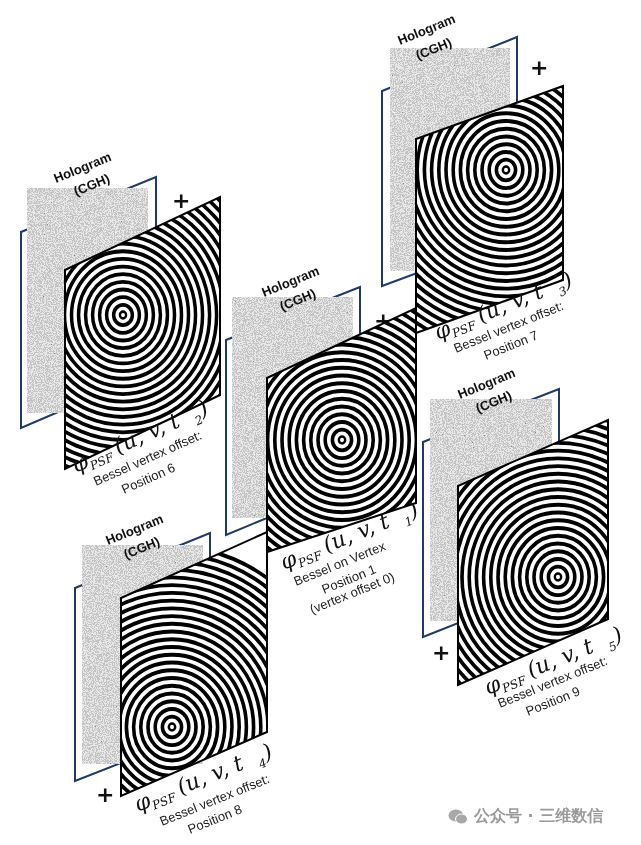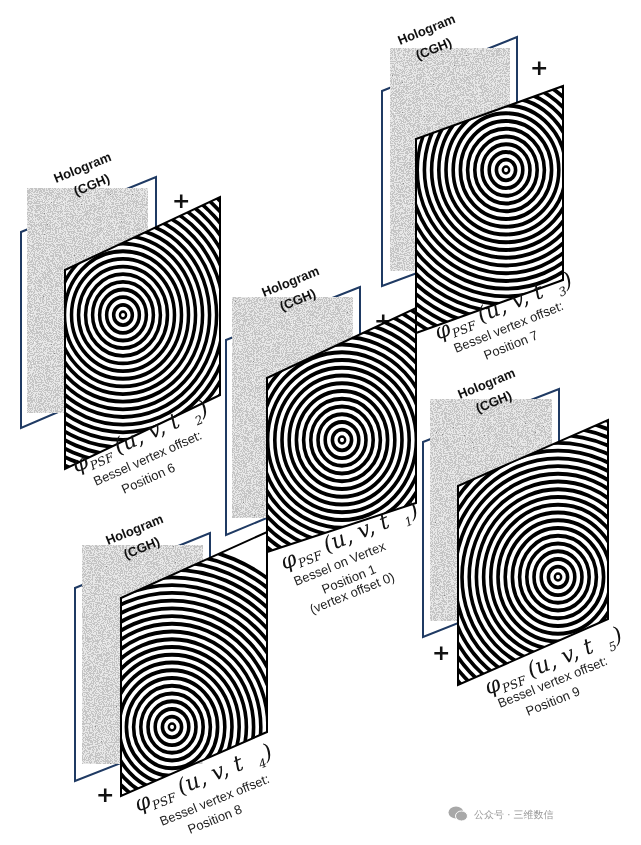--- a/index.html
+++ b/index.html
@@ -3,21 +3,21 @@
 <meta charset="utf-8">
 <style>
   html, body { margin: 0; padding: 0; background: #ffffff; }
   body { width: 641px; height: 845px; position: relative; overflow: hidden; font-family: "Liberation Sans", sans-serif; }
   svg.stage { position: absolute; left: 0; top: 0; }
   .lbl { font-family: "Liberation Sans", sans-serif; font-weight: bold; font-size: 13px; fill: #111; }
   .cap { font-family: "Liberation Sans", sans-serif; font-size: 13px; fill: #222; }
   .phi { font-family: "DejaVu Serif", serif; font-style: italic; font-size: 22px; fill: #111; }
   .phisub { font-family: "DejaVu Serif", serif; font-style: italic; font-size: 12px; fill: #111; }
   .plus { font-family: "DejaVu Sans", sans-serif; font-weight: bold; font-size: 22px; fill: #111; }
-  .wm { position: absolute; left: 448px; top: 806px; display: flex; align-items: flex-end; gap: 6px; color: #9a9a9a; font-family: "DejaVu Sans", sans-serif; font-size: 10px; }
+  .wm { position: absolute; left: 448px; top: 806px; display: flex; align-items: center; gap: 6px; color: #9a9a9a; font-family: "DejaVu Sans", sans-serif; font-size: 16px; font-weight: bold; }
   .wm-icon { width: 20px; height: 16px; position: relative; }
 </style>
 </head>
 <body>
 
 <svg class="stage" width="641" height="845" viewBox="0 0 641 845" xmlns="http://www.w3.org/2000/svg">
   <defs>
     <filter id="noise" x="0" y="0" width="100%" height="100%">
       <feTurbulence type="fractalNoise" baseFrequency="0.9" numOctaves="2" seed="7" result="n"></feTurbulence>
       <feColorMatrix type="saturate" values="0" in="n" result="g"></feColorMatrix>

